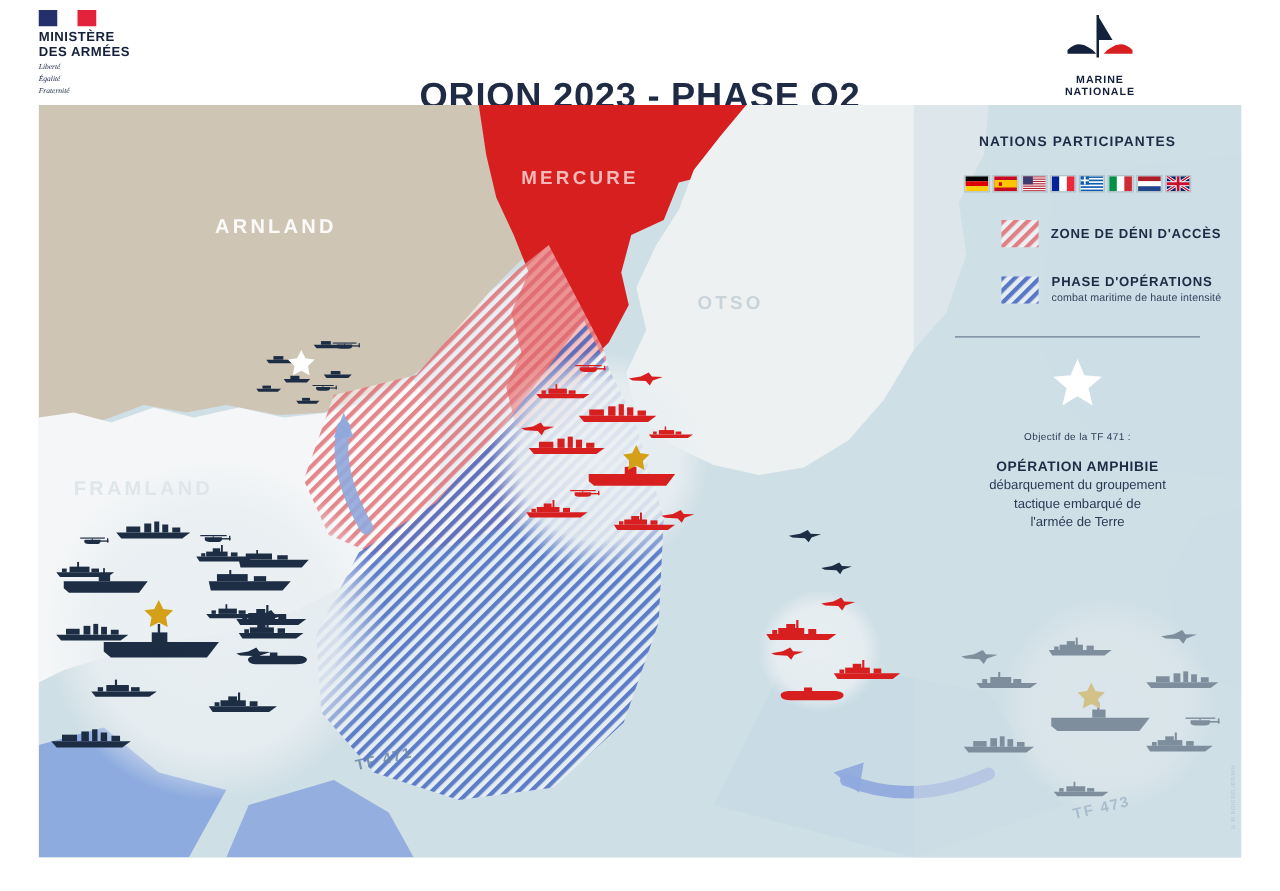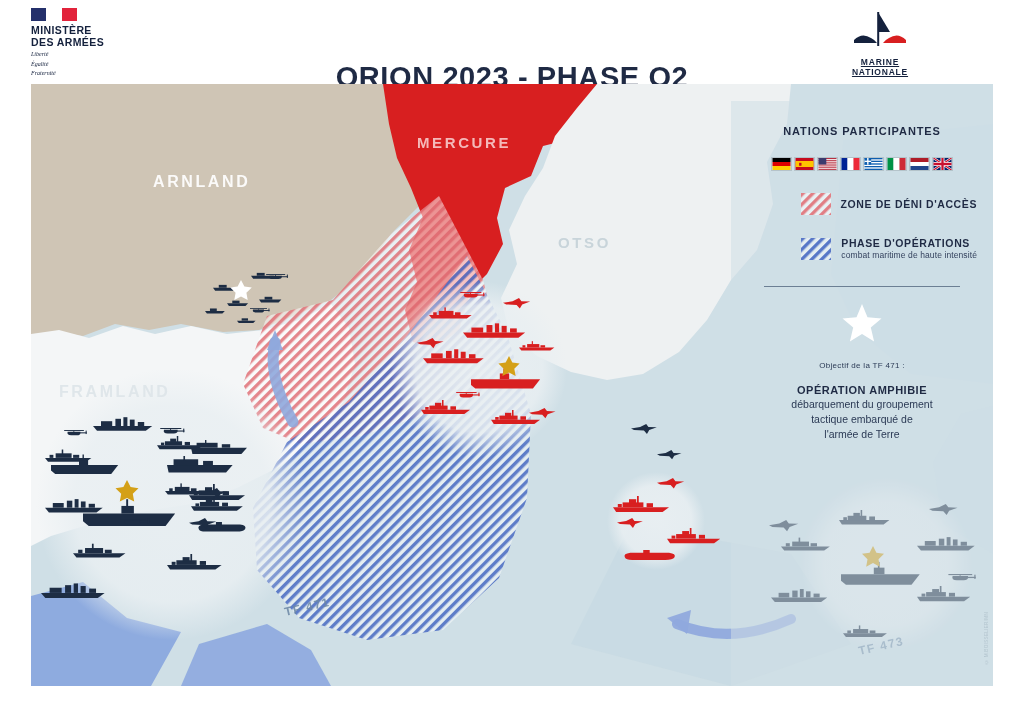--- a/index.html
+++ b/index.html
@@ -49,35 +49,35 @@
     color: #1f2a44;
     margin-top: 39px;
   }
   #marine-logo {
     position: absolute; right: 24px; top: 10px;
     width: 72px; height: 62px;
   }
   .marine-name {
     font-family: "Liberation Sans", sans-serif;
     font-weight: bold; font-size: 8.5px; line-height: 9.5px;
-    letter-spacing: 0.8px; color: #14213d; text-align: center; text-decoration: underline;
+    letter-spacing: 0.8px; color: #14213d; text-align: center;
   }
 
   
   #map {
     position: absolute; left: 31px; top: 84px;
     width: 962px; height: 602px;
     background: #cfdfe6;
     overflow: hidden;
   }
   .svgfull { position: absolute; left: 0; top: 0; width: 962px; height: 602px; }
 
   
   #legend {
-    position: absolute; left: 700px; top: 17px;
+    position: absolute; left: 700px; top: 0px;
     width: 262px; height: 602px;
     background: rgba(207,223,230,0.55);
     padding: 18px 16px 0 16px;
     text-align: center;
   }
   .lg-title {
     font-weight: bold; font-size: 11px; letter-spacing: 0.9px;
     color: #1f2a44; margin-top: 6px;
   }
   #flags {
@@ -106,21 +106,21 @@
   }
   .lg-opsub {
     font-size: 10.5px; color: #2b3a55; line-height: 14px; margin-top: 1px;
   }
 
   
   .mlabel {
     position: absolute; font-weight: bold; letter-spacing: 2.6px;
     pointer-events: none; white-space: nowrap;
   }
-  #lab-arnland { left: 122px; top: 89px; font-size: 16px; color: #ffffff; opacity: 0.92; }
+  #lab-arnland { left: 141px; top: 89px; font-size: 16px; color: #ffffff; opacity: 0.92; }
   #lab-framland { left: 28px; top: 299px; font-size: 16px; color: #dfe6ea; }
   #lab-mercure { left: 386px; top: 50px; font-size: 15px; color: #f4b9b9; }
   #lab-otso { left: 527px; top: 150px; font-size: 15px; color: #c8d4da; }
   .tflabel {
     position: absolute; font-weight: bold; font-size: 12px;
     letter-spacing: 1.4px; color: #6c87a5; opacity: 0.85;
     pointer-events: none; white-space: nowrap;
   }
   #lab-tf471 { left: 253px; top: 516px; transform: rotate(-13deg); }
   #lab-tf473 { left: 827px; top: 555px; transform: rotate(-13deg); }

